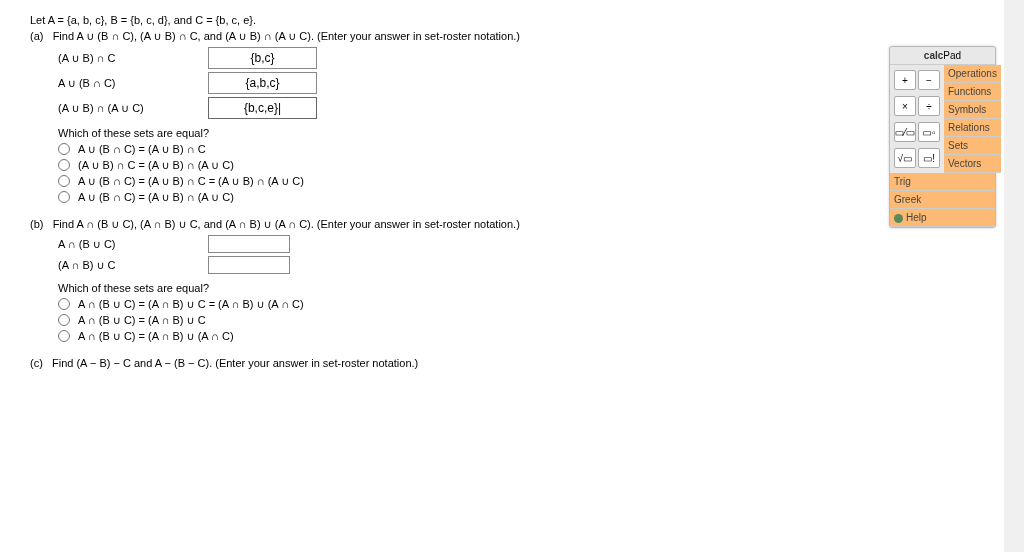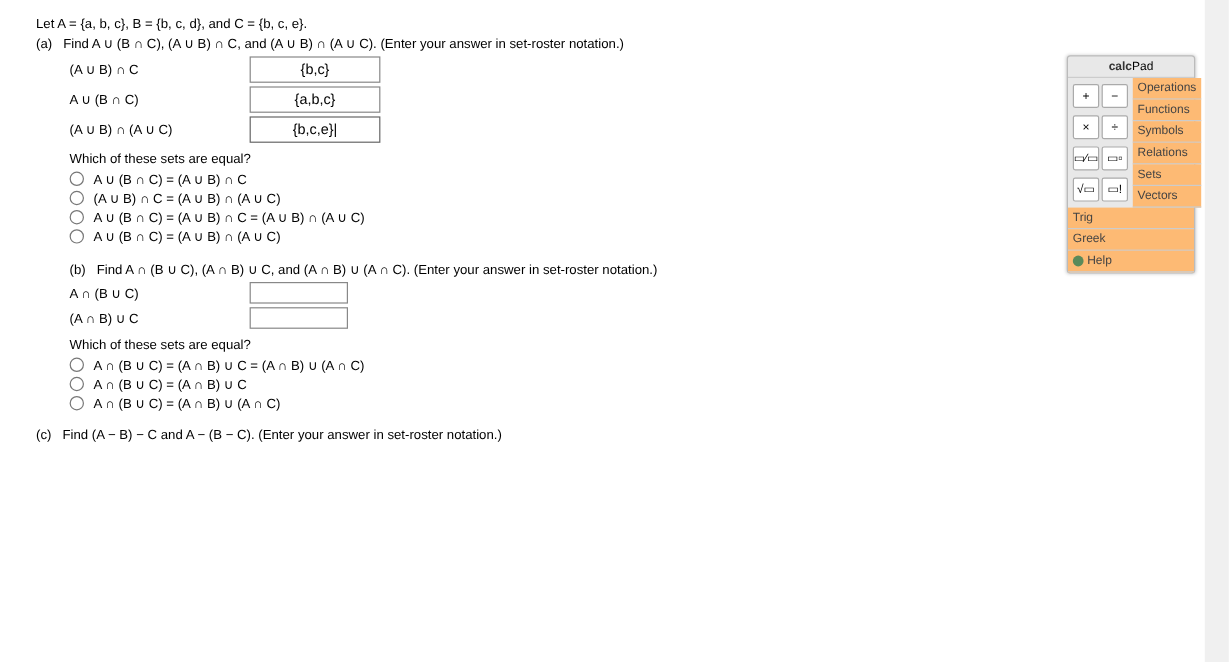--- a/index.html
+++ b/index.html
@@ -106,21 +106,21 @@
       <div class="radio-line">
           <span class="radio"></span>
           <span>A ∪ (B ∩ C) = (A ∪ B) ∩ C = (A ∪ B) ∩ (A ∪ C)</span>
         </div>
       <div class="radio-line">
           <span class="radio"></span>
           <span>A ∪ (B ∩ C) = (A ∪ B) ∩ (A ∪ C)</span>
         </div>
     </div>
 
-    <div class="question-line" style="margin-top:14px;margin-left:28px;">
+    <div class="question-line" style="margin-top:14px;">
       <span>(b)</span>&nbsp;&nbsp;
       <span>Find A ∩ (B ∪ C), (A ∩ B) ∪ C, and (A ∩ B) ∪ (A ∩ C). (Enter your answer in set-roster notation.)</span>
     </div>
     <div class="indent">
       <div class="row">
         <span class="label">A ∩ (B ∪ C)</span>
         <span class="ans-empty"></span>
       </div>
       <div class="row">
         <span class="label">(A ∩ B) ∪ C</span>

